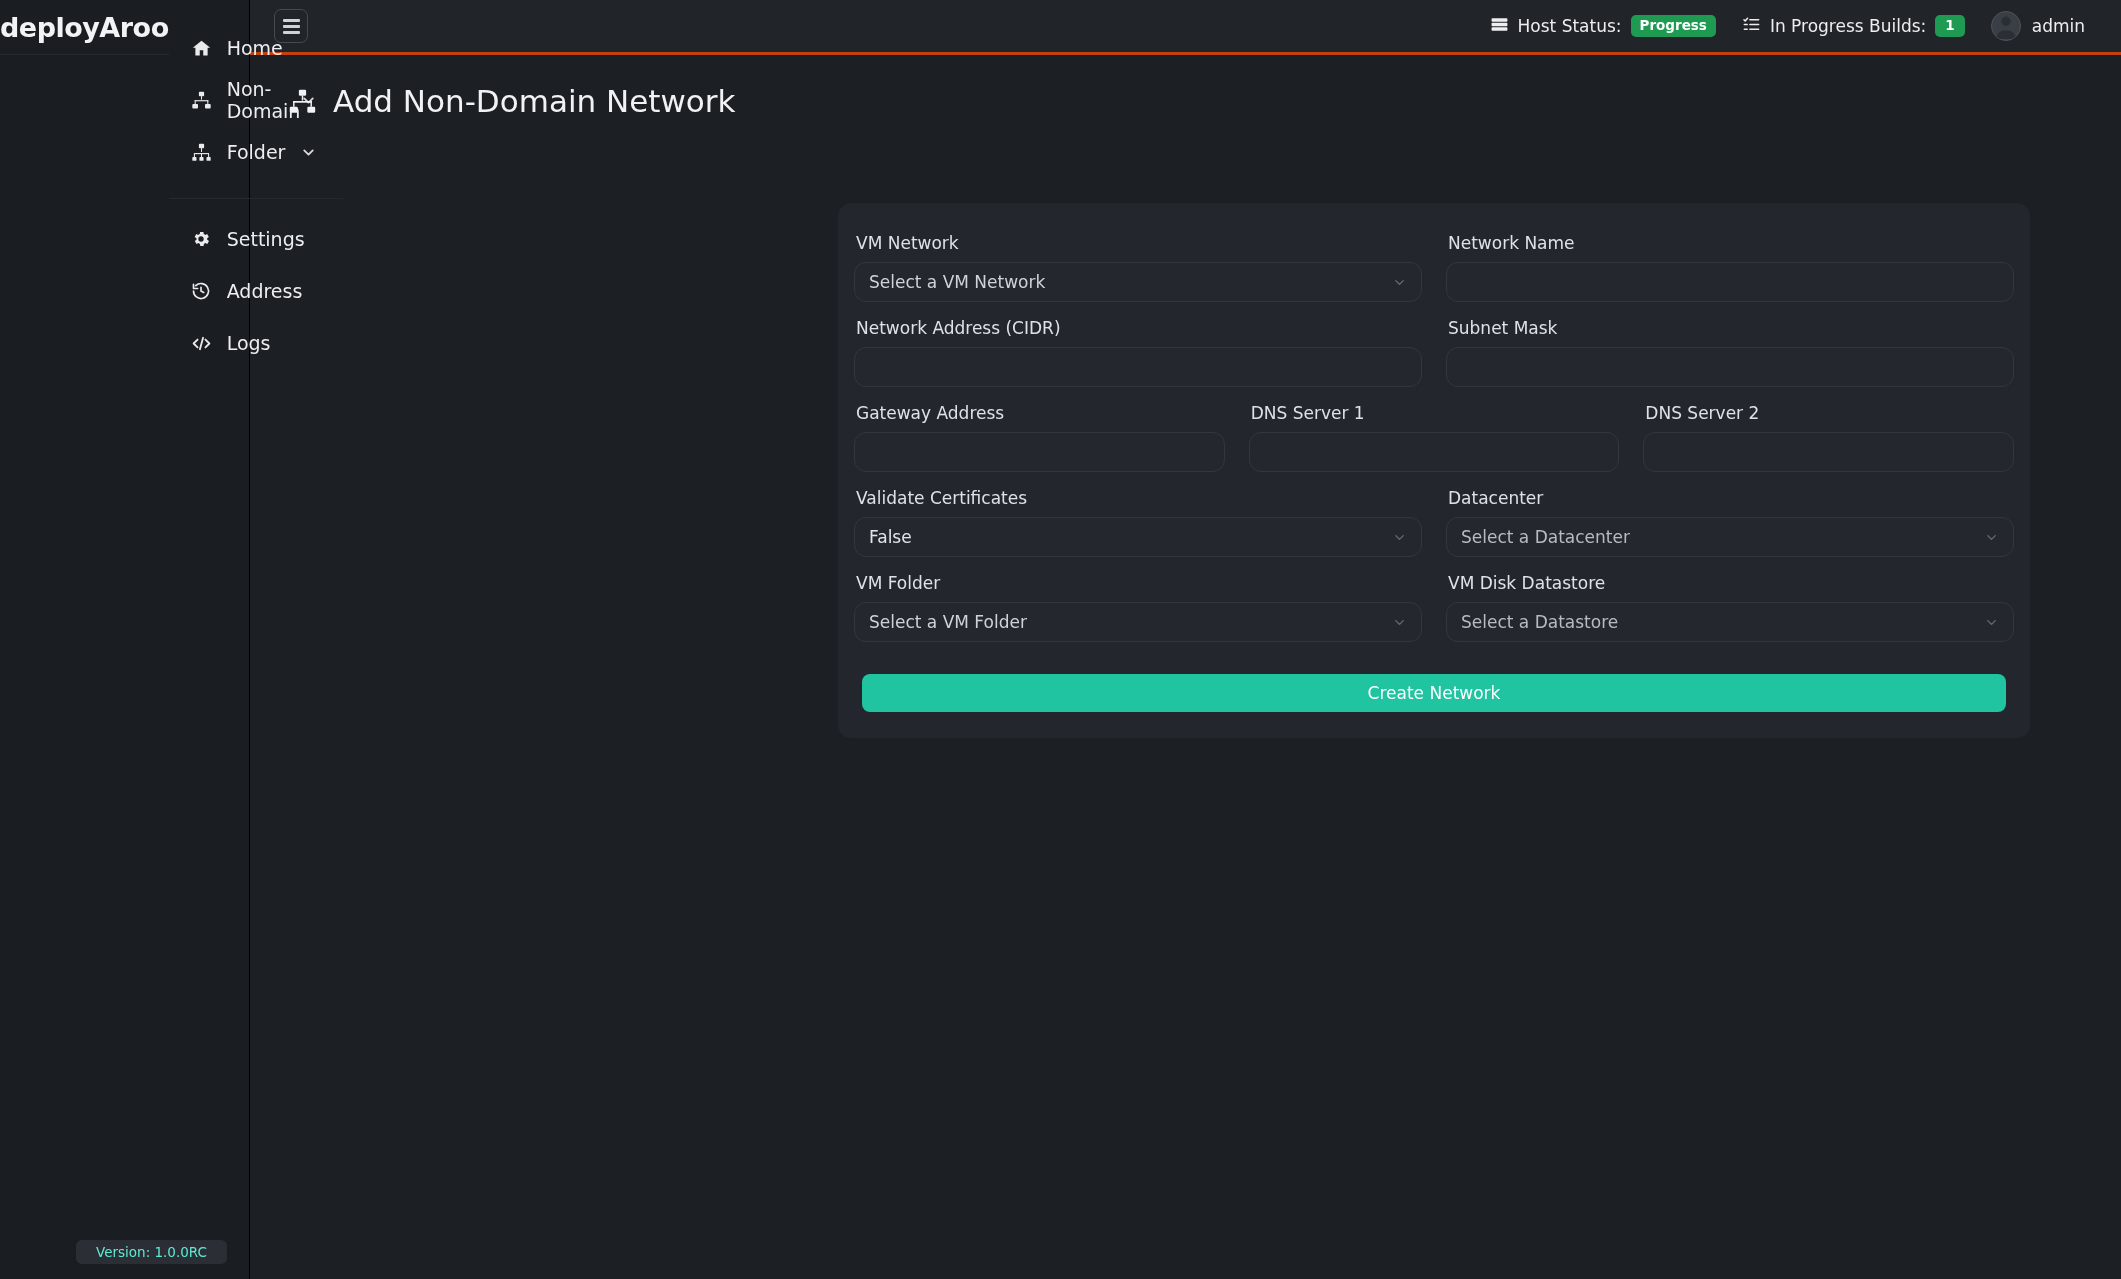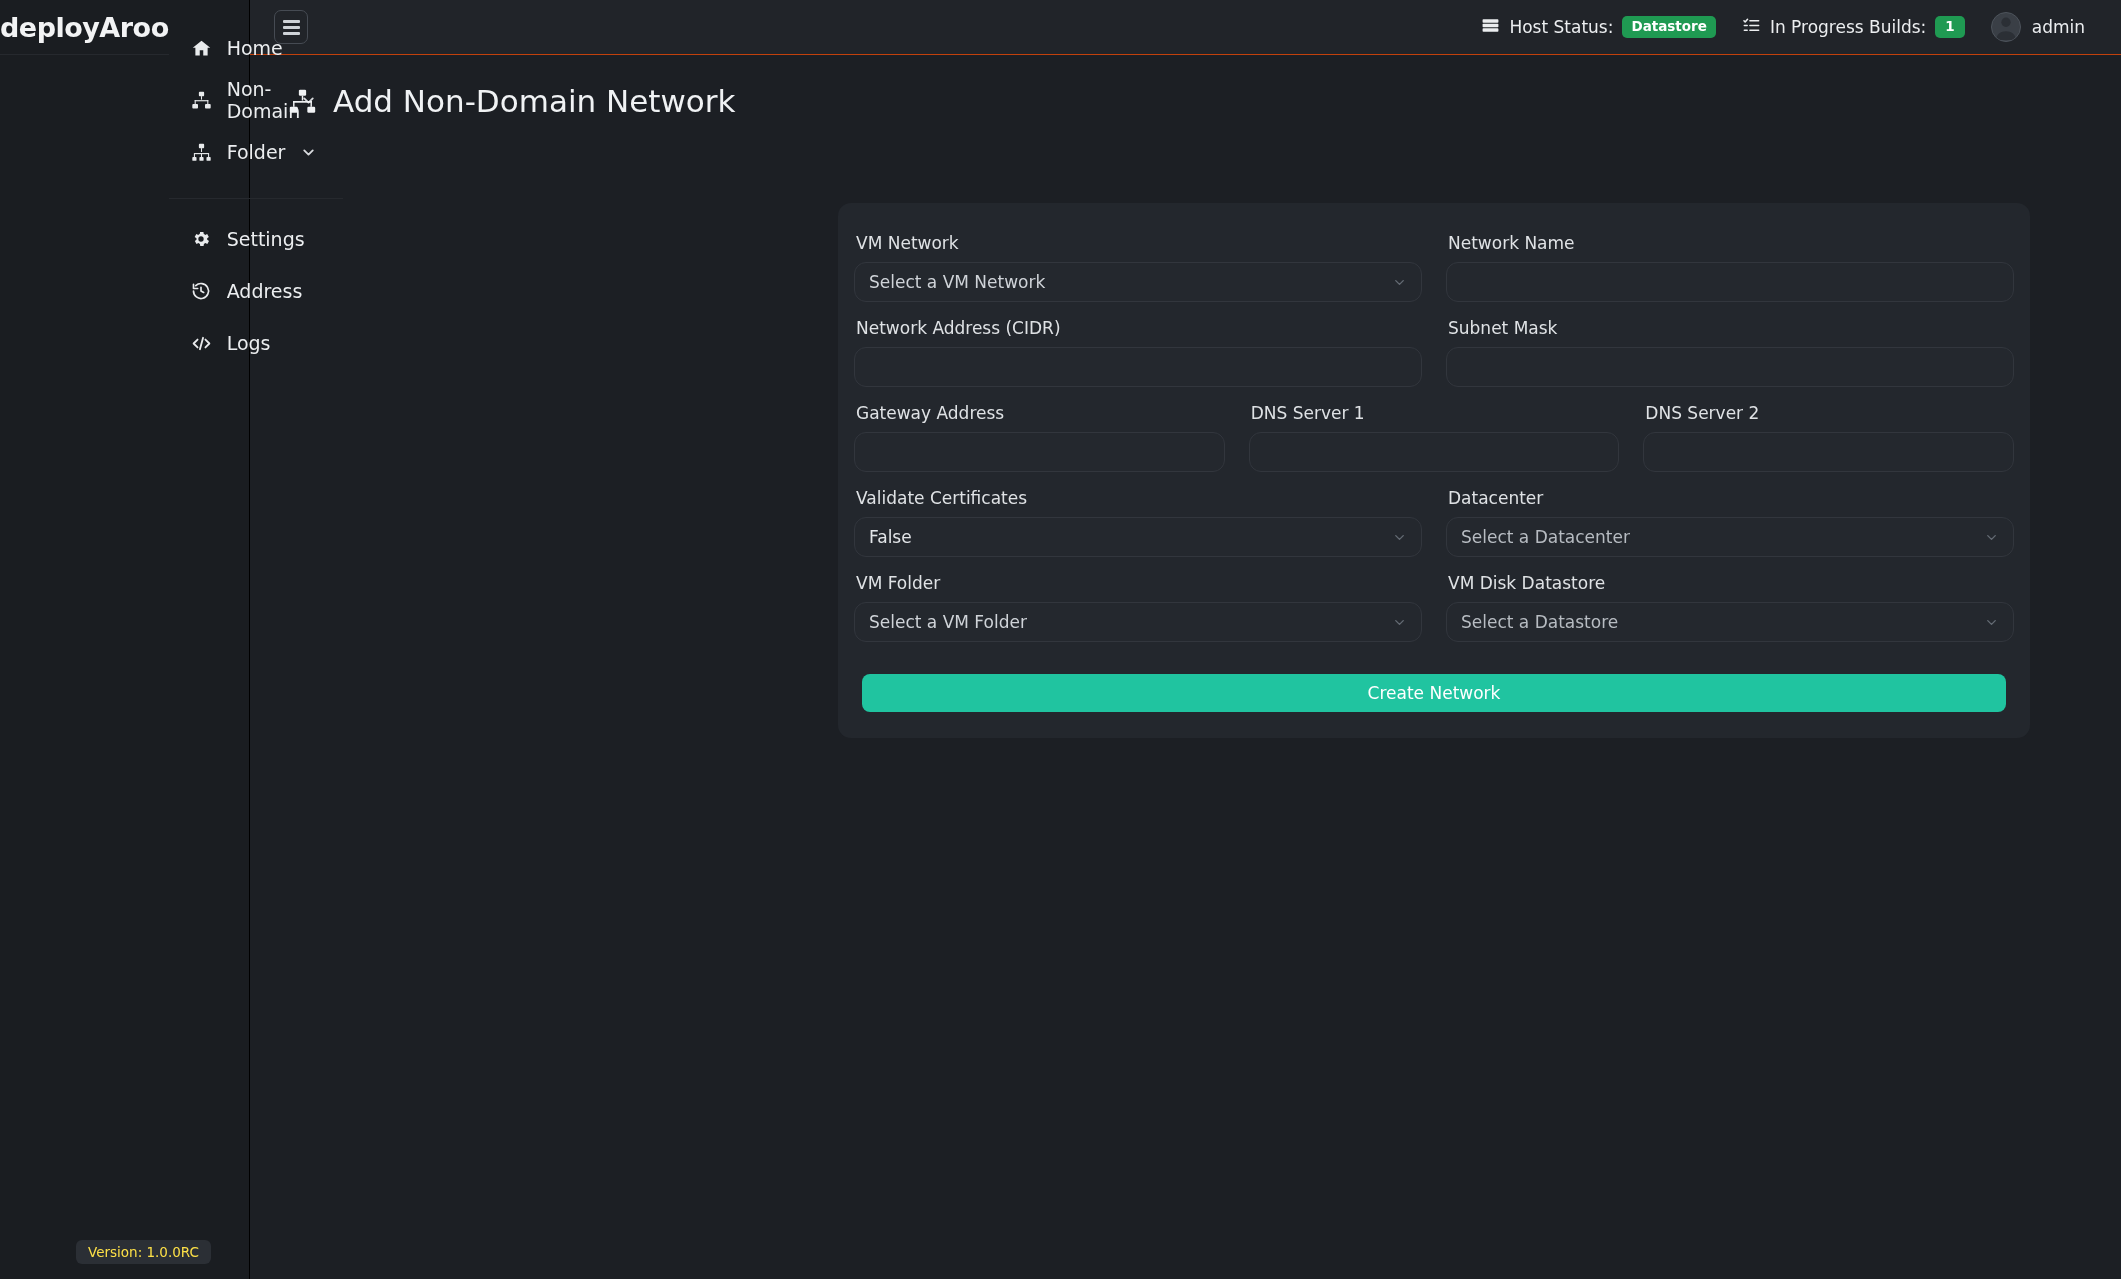--- a/index.html
+++ b/index.html
@@ -58,21 +58,21 @@
   }
   .nav-item .label{flex:1;}
   .nav-item .chev{margin-right:26px;color:#d8dade;display:flex;align-items:center;}
   .nav-sep{height:1px;background:#26292e;margin:20px 0 14px 0;}
 
   
   .main{flex:1;display:flex;flex-direction:column;min-width:0;}
   .topbar{
     height:55px;min-height:55px;
     background:var(--topbar-bg);
-    border-bottom:1px solid #c2410c;
+    border-bottom:3px solid #c2410c;
     display:flex;align-items:center;
     padding:0 18px 0 24px;
   }
   .hamburger{
     width:34px;height:34px;border:1px solid #464b53;border-radius:7px;
     background:transparent;display:flex;flex-direction:column;
     align-items:center;justify-content:center;gap:3px;cursor:pointer;
   }
   .hamburger span{display:block;width:17px;height:3px;background:#cfd3d8;border-radius:1px;}
   .topbar-right{margin-left:auto;display:flex;align-items:center;gap:26px;padding-right:18px;}
@@ -134,23 +134,23 @@
     background:var(--accent);
     color:#ffffff;font-size:17px;
     border:none;border-radius:8px;
     display:flex;align-items:center;justify-content:center;
     cursor:pointer;
     font-family:"DejaVu Sans", sans-serif;
   }
 
   .version{
     position:absolute;left:76px;bottom:15px;
-    background:#2b2f35;color:#fde047;
+    background:#2b2f35;color:#5eead4;
     font-size:13.5px;border-radius:6px;
-    padding:4px 12px;
+    padding:4px 20px;
   }
 </style>
 </head>
 <body>
 
 <div class="app">
 
   <aside class="sidebar">
 
     <div class="brand">
@@ -261,21 +261,21 @@
 
         <div class="tb-group">
           <span>
             <svg width="19" height="19" viewBox="0 0 24 24" fill="currentColor">
               <rect x="2" y="4" width="20" height="4.6" rx="1"></rect>
               <rect x="2" y="9.7" width="20" height="4.6" rx="1"></rect>
               <rect x="2" y="15.4" width="20" height="4.6" rx="1"></rect>
             </svg>
           </span>
           <span>Host Status:</span>
-          <span class="badge">Datastore</span>
+          <span class="badge">Progress</span>
         </div>
 
         <div class="tb-group">
           <span>
             <svg width="19" height="19" viewBox="0 0 24 24" fill="none" stroke="currentColor" stroke-width="2" stroke-linecap="round" stroke-linejoin="round">
               <line x1="10" y1="6" x2="21" y2="6"></line>
               <line x1="10" y1="12" x2="21" y2="12"></line>
               <line x1="10" y1="18" x2="21" y2="18"></line>
               <polyline points="2.5 6 4 7.5 7 4.2"></polyline>
               <line x1="3" y1="12" x2="6.5" y2="12"></line>

